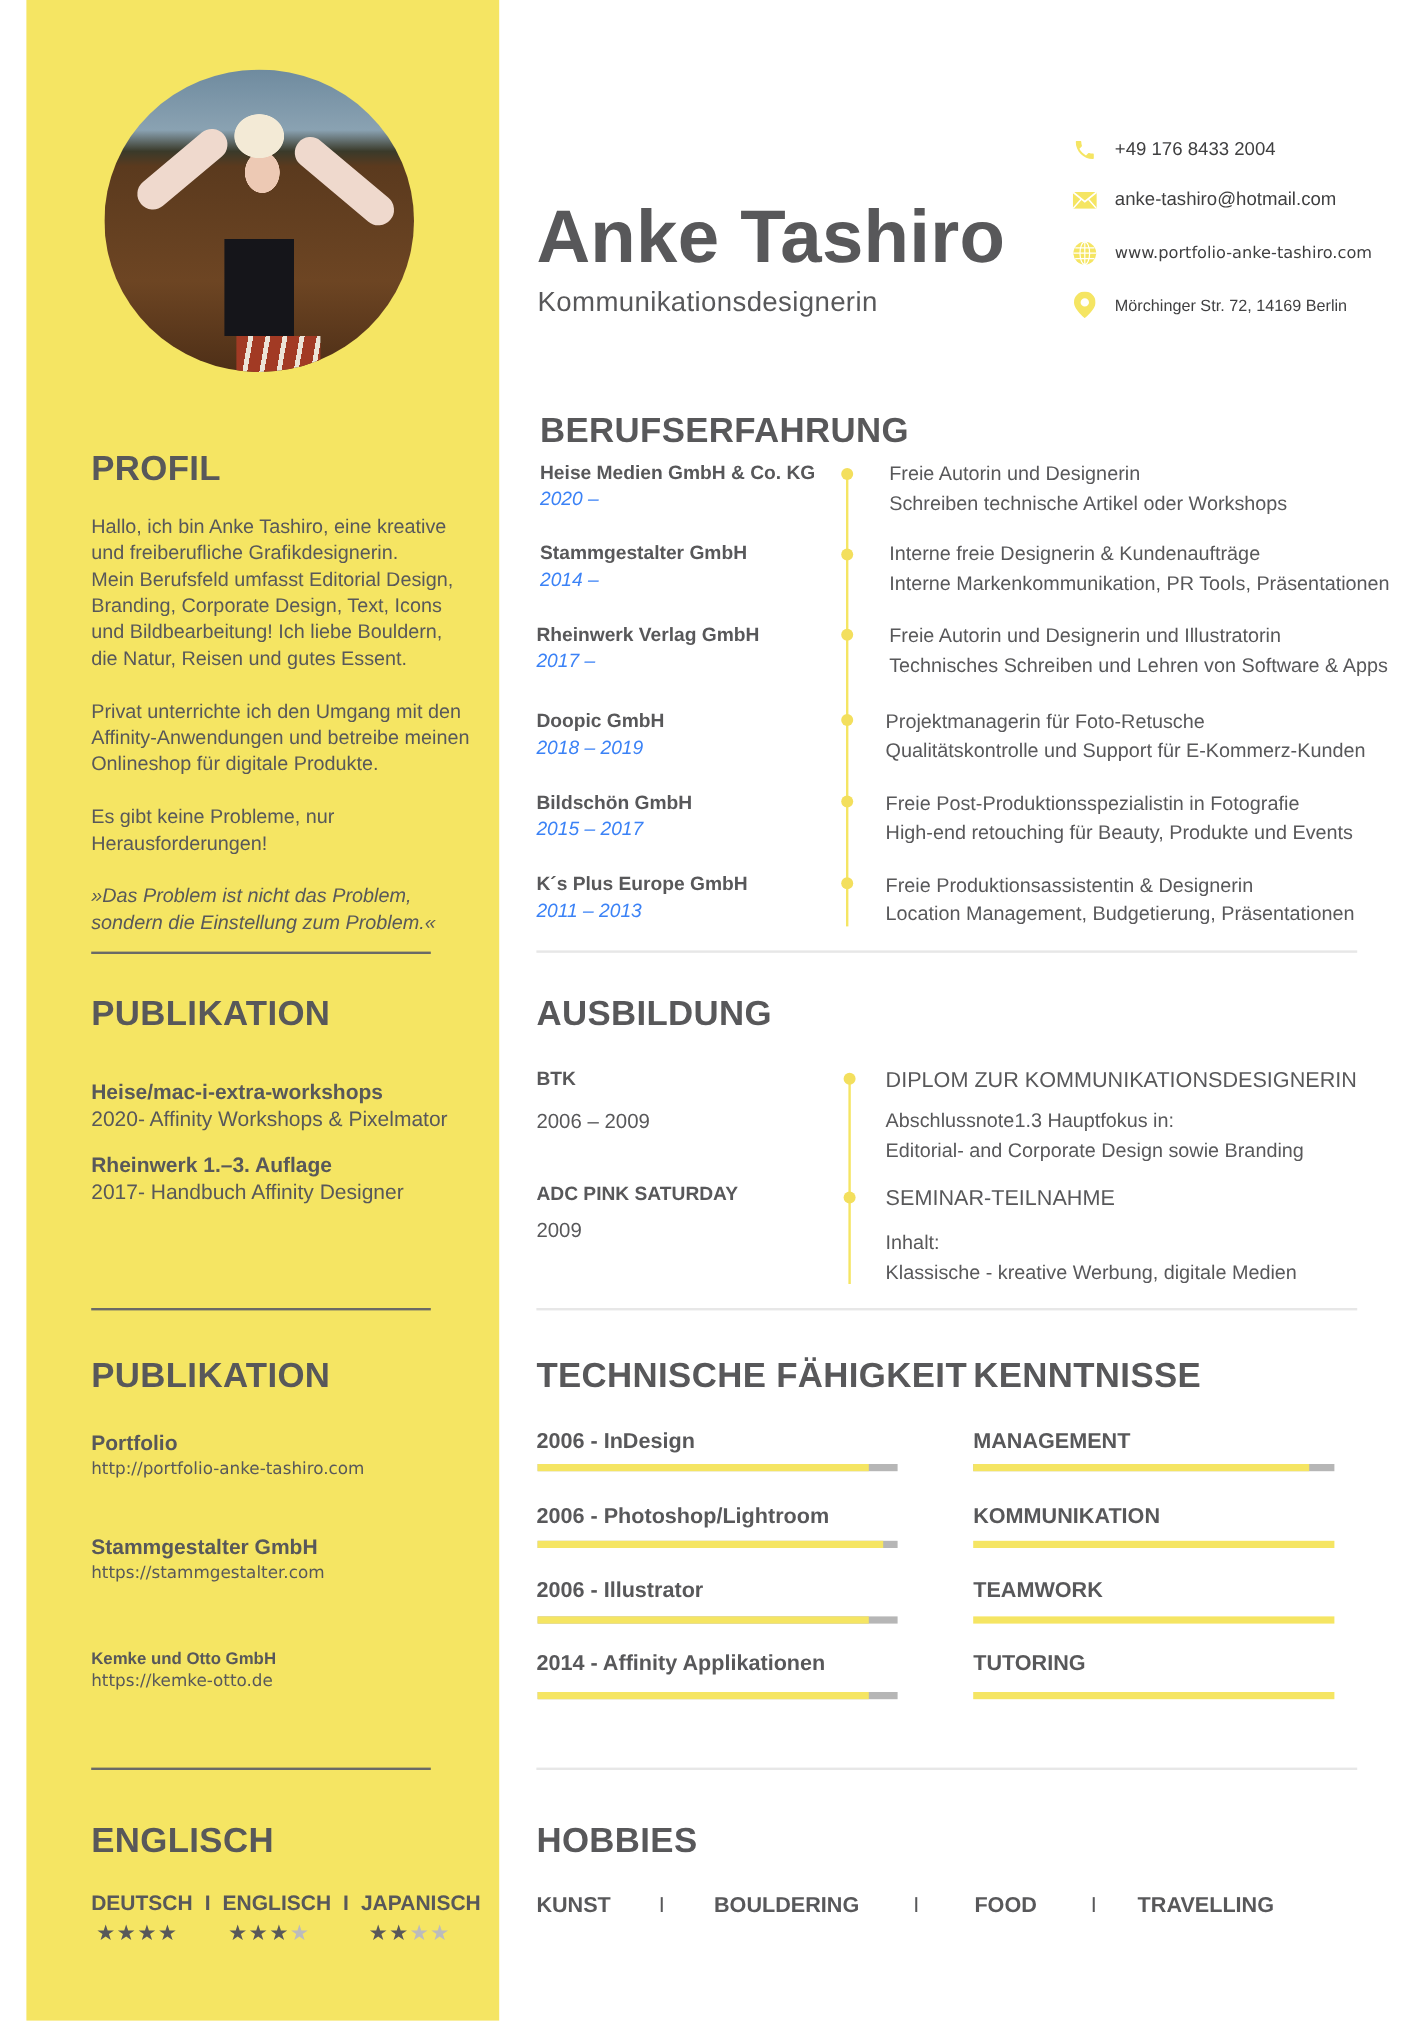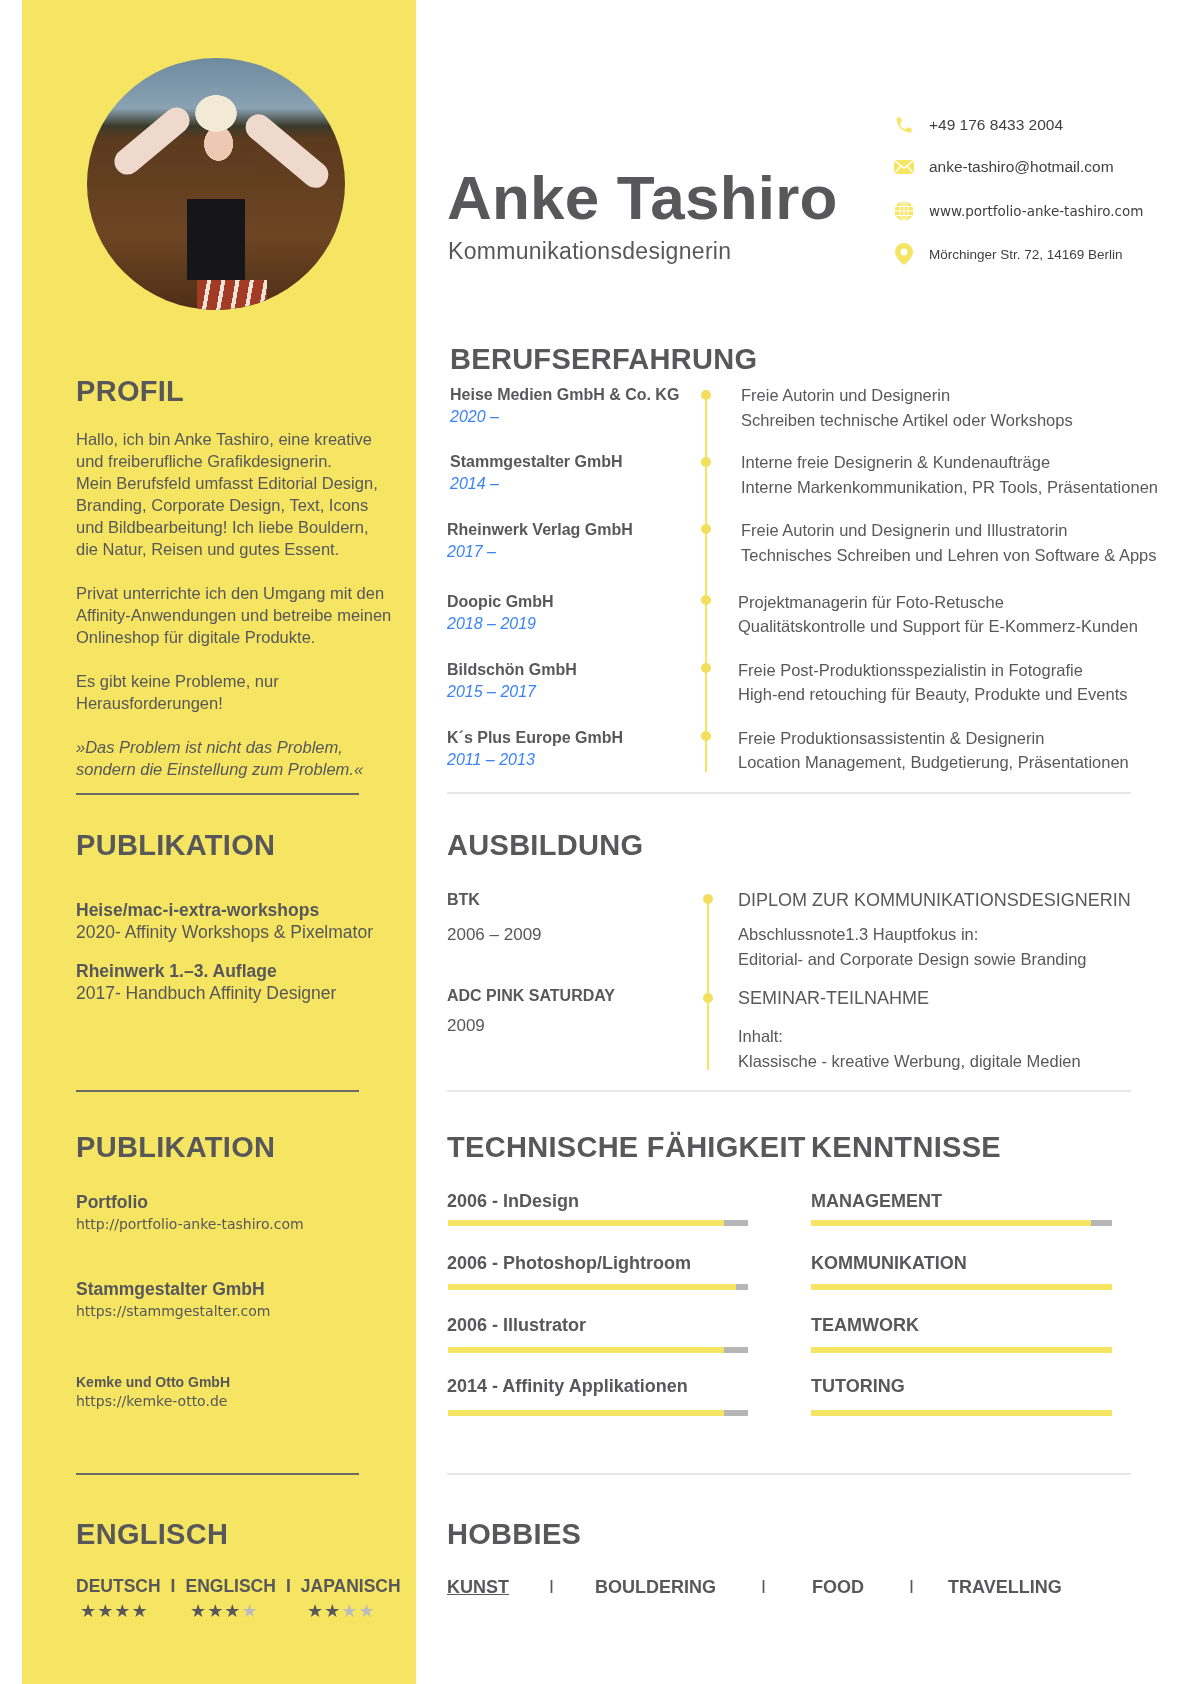--- a/index.html
+++ b/index.html
@@ -259,19 +259,19 @@
     <div class="fill" style="width:100%;"></div>
   </div>
 <div class="skill-label" style="left:811px;top:1376px;">TUTORING</div>
 <div class="bar" style="left:811px;top:1410px;width:301px;">
     <div class="fill" style="width:100%;"></div>
   </div>
 
 <div class="divider-light" style="top:1473px;"></div>
 
 <div class="sec-title" style="left:447px;top:1518px;">HOBBIES</div>
-<div class="hobby" style="left:447px;text-decoration:underline;">KUNST</div>
+<div class="hobby" style="left:447px;">KUNST</div>
 <div class="hobby" style="left:549px;font-weight:normal;">I</div>
 <div class="hobby" style="left:595px;">BOULDERING</div>
 <div class="hobby" style="left:761px;font-weight:normal;">I</div>
 <div class="hobby" style="left:812px;">FOOD</div>
 <div class="hobby" style="left:909px;font-weight:normal;">I</div>
 <div class="hobby" style="left:948px;">TRAVELLING</div>
 
 </body></html>

